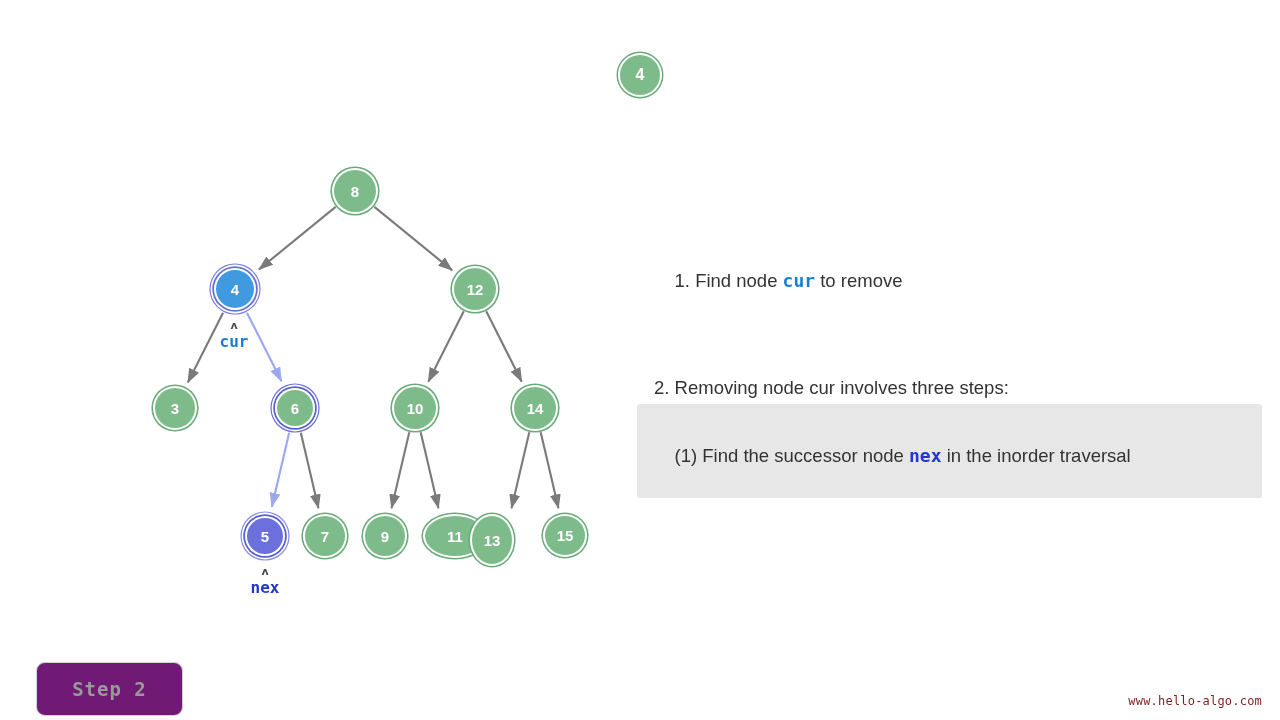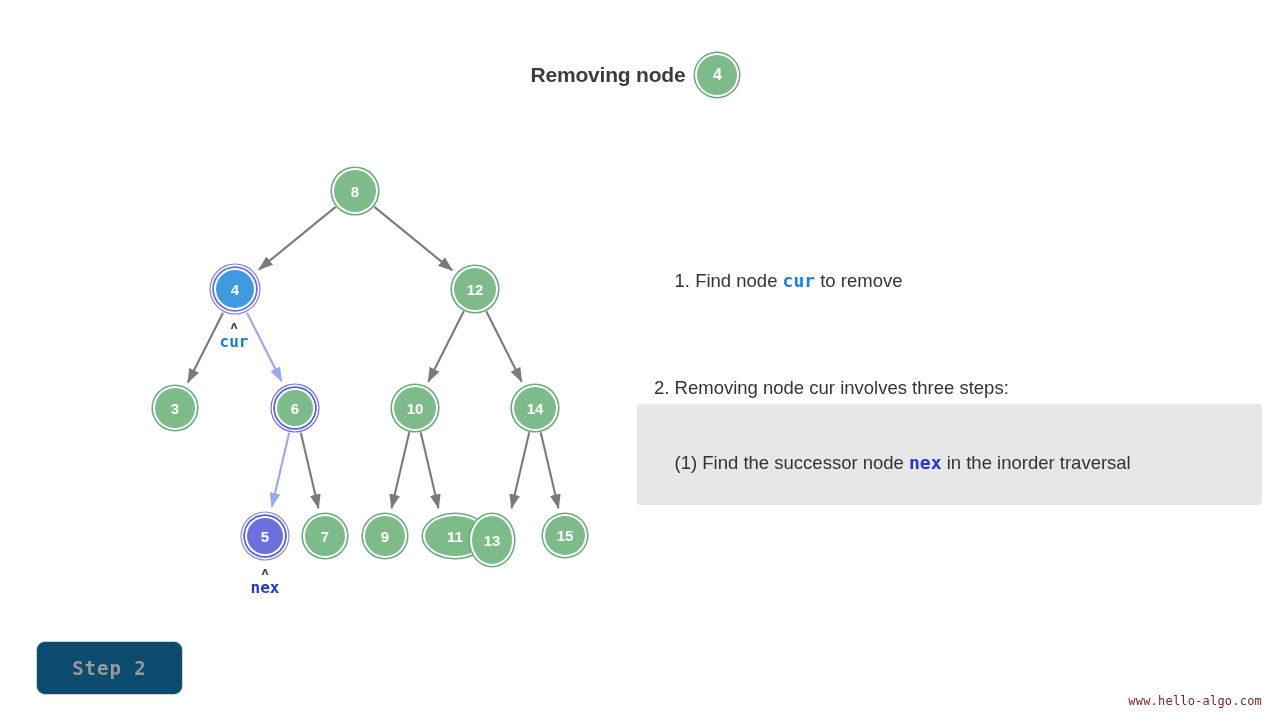--- a/index.html
+++ b/index.html
@@ -136,35 +136,35 @@
   }
   .mono-blue-dark {
     font-family: "DejaVu Sans Mono", monospace;
     font-weight: bold;
     color: #2237cc;
     font-size: 18px;
   }
   .explain-highlight {
     background: #e7e7e7;
     border-radius: 3px;
-    padding-top: 24px;
+    padding-top: 17px;
     padding-bottom: 7px;
     margin-top: 3px;
   }
 
   
   #step-badge {
     position: absolute;
     left: 36px;
-    top: 641px;
+    top: 662px;
     width: 145px;
     height: 52px;
     border: 1.4px solid #d2d2d2;
     border-radius: 9px;
-    background: #0c4a6e;
+    background: #701a75;
     display: flex;
     align-items: center;
     justify-content: center;
     font-family: "DejaVu Sans Mono", monospace;
     font-size: 19px;
     font-weight: bold;
     color: #9a9a9a;
     letter-spacing: 1px;
   }
 
@@ -176,21 +176,20 @@
     font-family: "DejaVu Sans Mono", monospace;
     font-size: 12px;
     color: #7f1d1d;
     letter-spacing: 0.2px;
   }
 </style>
 </head>
 <body>
 
 <div id="title-bar">
-  <span class="title-text">Removing node</span>
   <span class="title-badge">4</span>
 </div>
 
 <div id="tree-canvas">
   <svg id="tree-svg" width="660" height="720">
     <defs>
       <marker id="arrow-gray" markerWidth="8" markerHeight="8" refX="6.6" refY="3" orient="auto" markerUnits="strokeWidth">
         <path d="M0,0.4 L7,3 L0,5.6 z" fill="#7a7a7a"></path>
       </marker>
       <marker id="arrow-blue" markerWidth="8" markerHeight="8" refX="6.6" refY="3" orient="auto" markerUnits="strokeWidth">

